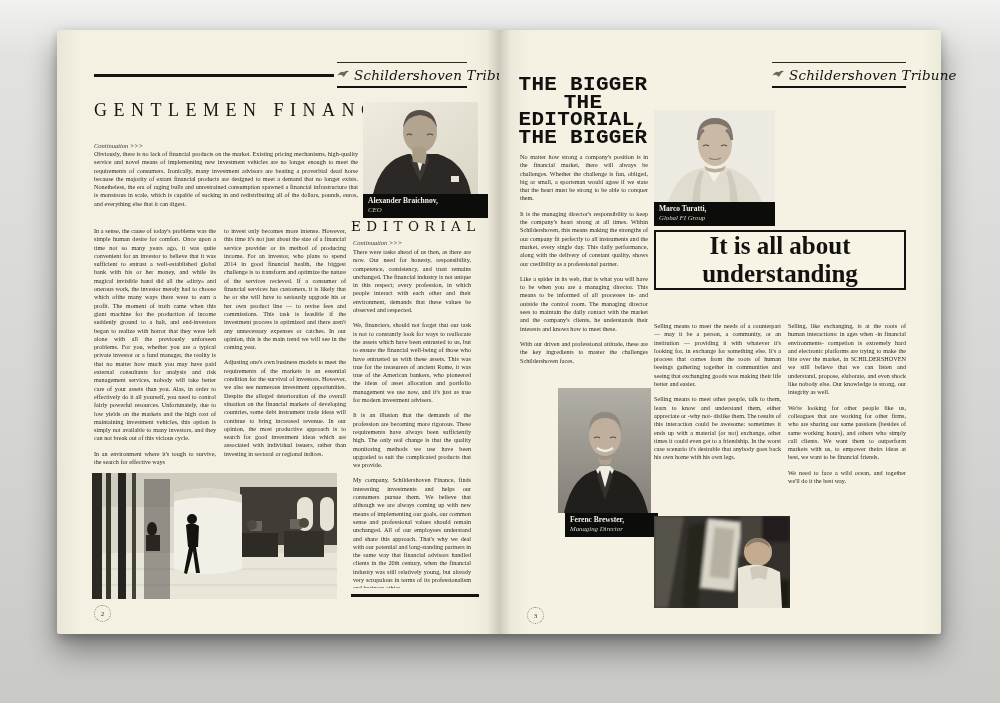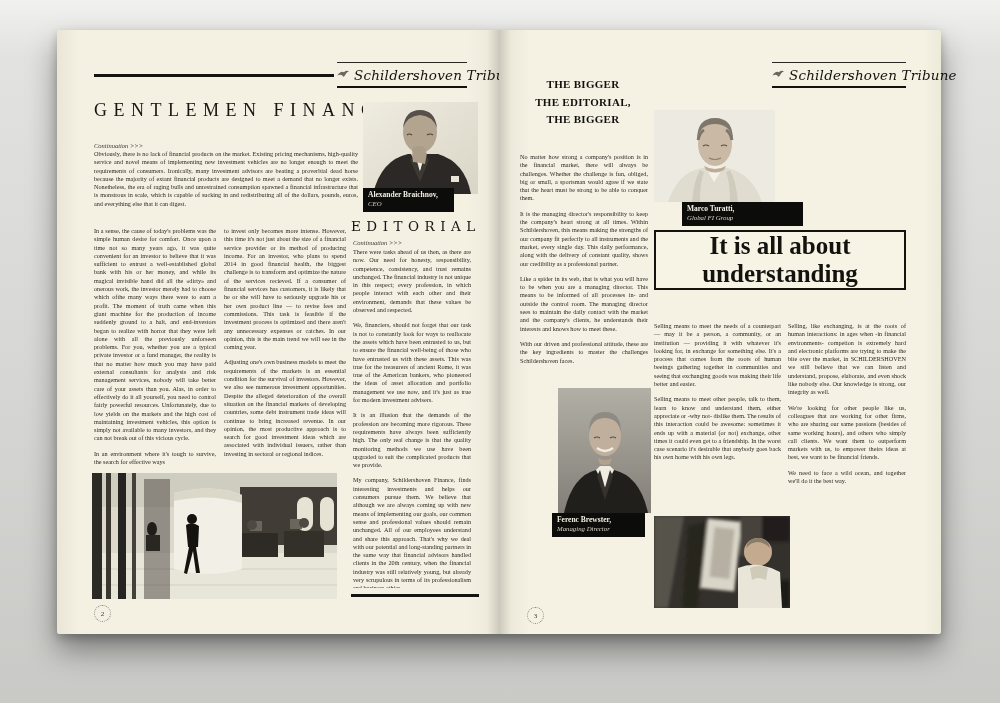--- a/index.html
+++ b/index.html
@@ -21,21 +21,21 @@
     font-family:"DejaVu Serif",serif;white-space:nowrap;flex:1;text-align:right;}
   .headline-serif{font-family:"Liberation Serif",serif;font-size:18px;letter-spacing:6.5px;
     color:#181614;white-space:nowrap;}
   .editorial-head{font-family:"DejaVu Serif",serif;font-weight:400;font-size:13.5px;
     letter-spacing:5.5px;color:#181614;white-space:nowrap;}
   .cont{font-style:italic;font-size:6.5px;color:#3a3832;}
   .body-col{color:#2b2824;}
   .body-col p{margin:0 0 7px 0;font-size:6.2px;line-height:8.3px;text-align:justify;
     font-family:"Liberation Serif",serif;}
   .clip{overflow:hidden;}
-  .headline-sans{font-family:Liberation Serif, serif;font-weight:700;font-size:11px;
+  .headline-sans{font-family:Liberation Mono, monospace;font-weight:700;font-size:21px;
     line-height:17.5px;text-align:center;color:#121110;letter-spacing:.3px;}
   .cap{background:#0c0c0b;color:#f3f0e3;padding:3px 5px 4px 5px;box-sizing:border-box;}
   .cap .n{font-weight:700;font-size:7.5px;line-height:8.5px;font-family:"Liberation Serif",serif;display:block;}
   .cap .r{font-style:italic;font-size:6.8px;line-height:8px;color:#d9d6c7;display:block;}
   .pullquote-box{border:2px solid #14120f;background:#f7f4e6;display:flex;align-items:center;
     justify-content:center;box-sizing:border-box;}
   .pullquote-box .q{font-family:"Liberation Serif",serif;font-weight:700;font-size:25px;
     line-height:28px;text-align:center;color:#14120f;width:200px;}
   .pagenum{width:15px;height:15px;border:1px dotted #8a877c;border-radius:50%;display:flex;
     align-items:center;justify-content:center;font-size:7px;color:#3a3832;}
@@ -92,21 +92,21 @@
         <path d="M52 52 L57 70 L62 52 L66 58 L57 80 L47 58 Z" fill="#3c3834"></path>
         <ellipse cx="57" cy="30" rx="17" ry="21" fill="#b3a490"></ellipse>
         <path d="M40 26 Q42 8 57 8 Q72 8 74 26 Q70 14 57 13 Q44 14 40 26 Z" fill="#57504a"></path>
         <path d="M44 33 Q46 31 49 33" stroke="#4a443e" stroke-width="1.2" fill="none"></path>
         <path d="M64 33 Q67 31 70 33" stroke="#4a443e" stroke-width="1.2" fill="none"></path>
         <ellipse cx="56" cy="49" rx="7" ry="5" fill="#ab9c88"></ellipse>
         <path d="M49 52 Q56 46 64 51 L62 62 Q54 60 50 60 Z" fill="#ab9c88"></path>
         <rect x="88" y="74" width="8" height="6" fill="#e8e4d8"></rect>
       </svg>
     </div>
-    <div class="abs cap" style="left:306px;top:158px;width:91px;">
+    <div class="abs cap" style="left:306px;top:164px;width:125px;">
       <span class="n">Alexander Braichnov,</span>
       <span class="r">CEO</span>
     </div>
 
     <div class="abs editorial-head" style="left:294px;top:188px;">EDITORIAL</div>
 
     <div class="abs cont" style="left:296px;top:209px;">Continuation &gt;&gt;&gt;</div>
 
     <div class="abs body-col clip" style="left:296px;top:218px;width:118px;height:340px;">
       <p>There were tasks ahead of us then, as there are now. Our need for honesty, responsibility, competence, consistency, and trust remains unchanged. The financial industry is not unique in this respect; every profession, in which people interact with each other and their environment, demands that these values be observed and respected.</p>
@@ -186,21 +186,21 @@
         <path d="M76 60 Q82 70 84 92 L76 92 Q76 72 72 62 Z" fill="#cfccbd"></path>
         <ellipse cx="61" cy="34" rx="17" ry="22" fill="#c9b9a5"></ellipse>
         <path d="M43 30 Q43 8 61 8 Q79 8 79 30 Q76 14 61 14 Q46 14 43 30 Z" fill="#7e766a"></path>
         <path d="M44 30 Q46 22 50 20 M78 30 Q76 22 72 20" stroke="#7e766a" stroke-width="3" fill="none"></path>
         <path d="M49 36 Q52 34 55 36" stroke="#544e46" stroke-width="1.2" fill="none"></path>
         <path d="M67 36 Q70 34 73 36" stroke="#544e46" stroke-width="1.2" fill="none"></path>
         <path d="M55 48 Q61 51 67 48" stroke="#8d7f6d" stroke-width="1.2" fill="none"></path>
         <path d="M50 56 Q61 62 72 56 L70 60 Q61 65 52 60 Z" fill="#bcab97"></path>
       </svg>
     </div>
-    <div class="abs cap" style="left:155px;top:172px;width:121px;margin-left:28px;">
+    <div class="abs cap" style="left:155px;top:172px;width:121px;">
       <span class="n">Marco Turatti,</span>
       <span class="r">Global FI Group</span>
     </div>
 
     <div class="abs pullquote-box" style="left:155px;top:200px;width:252px;height:60px;">
       <div class="q">It is all about understanding</div>
     </div>
 
     <div class="abs body-col clip" style="left:155px;top:292px;width:127px;height:186px;">
       <p>Selling means to meet the needs of a counterpart — may it be a person, a community, or an institution — providing it with whatever it's looking for, in exchange for something else. It's a process that comes from the roots of human beeings gathering together in communities and seeing that exchanging goods was making their life better and easier.</p>
@@ -226,21 +226,21 @@
         <path d="M38 82 L47 100 L56 82 L52 78 L42 78 Z" fill="#efece2"></path>
         <path d="M42 82 L47 100 L52 82 L55 88 L47 112 L39 88 Z" fill="#35322d"></path>
         <ellipse cx="47" cy="48" rx="16" ry="20" fill="#c0af9c"></ellipse>
         <path d="M31 44 Q31 24 47 24 Q63 24 63 44 Q60 30 47 30 Q34 30 31 44 Z" fill="#8f8b83"></path>
         <path d="M36 50 Q39 48 42 50" stroke="#55504a" stroke-width="1.2" fill="none"></path>
         <path d="M52 50 Q55 48 58 50" stroke="#55504a" stroke-width="1.2" fill="none"></path>
         <path d="M39 60 Q47 66 55 60" stroke="#f0ede2" stroke-width="2.4" fill="none"></path>
         <path d="M40 70 Q47 74 54 70 L52 76 Q47 78 42 76 Z" fill="#b2a18e"></path>
       </svg>
     </div>
-    <div class="abs cap" style="left:53px;top:483px;width:93px;">
+    <div class="abs cap" style="left:66px;top:483px;width:93px;">
       <span class="n">Ferenc Brewster,</span>
       <span class="r">Managing Director</span>
     </div>
 
     <div class="abs" style="left:155px;top:486px;width:136px;height:92px;">
       <svg class="photo" width="136" height="92" viewBox="0 0 136 92">
         <defs>
             <filter id="blur1">
               <feGaussianBlur stdDeviation="1.6"></feGaussianBlur>
             </filter>

